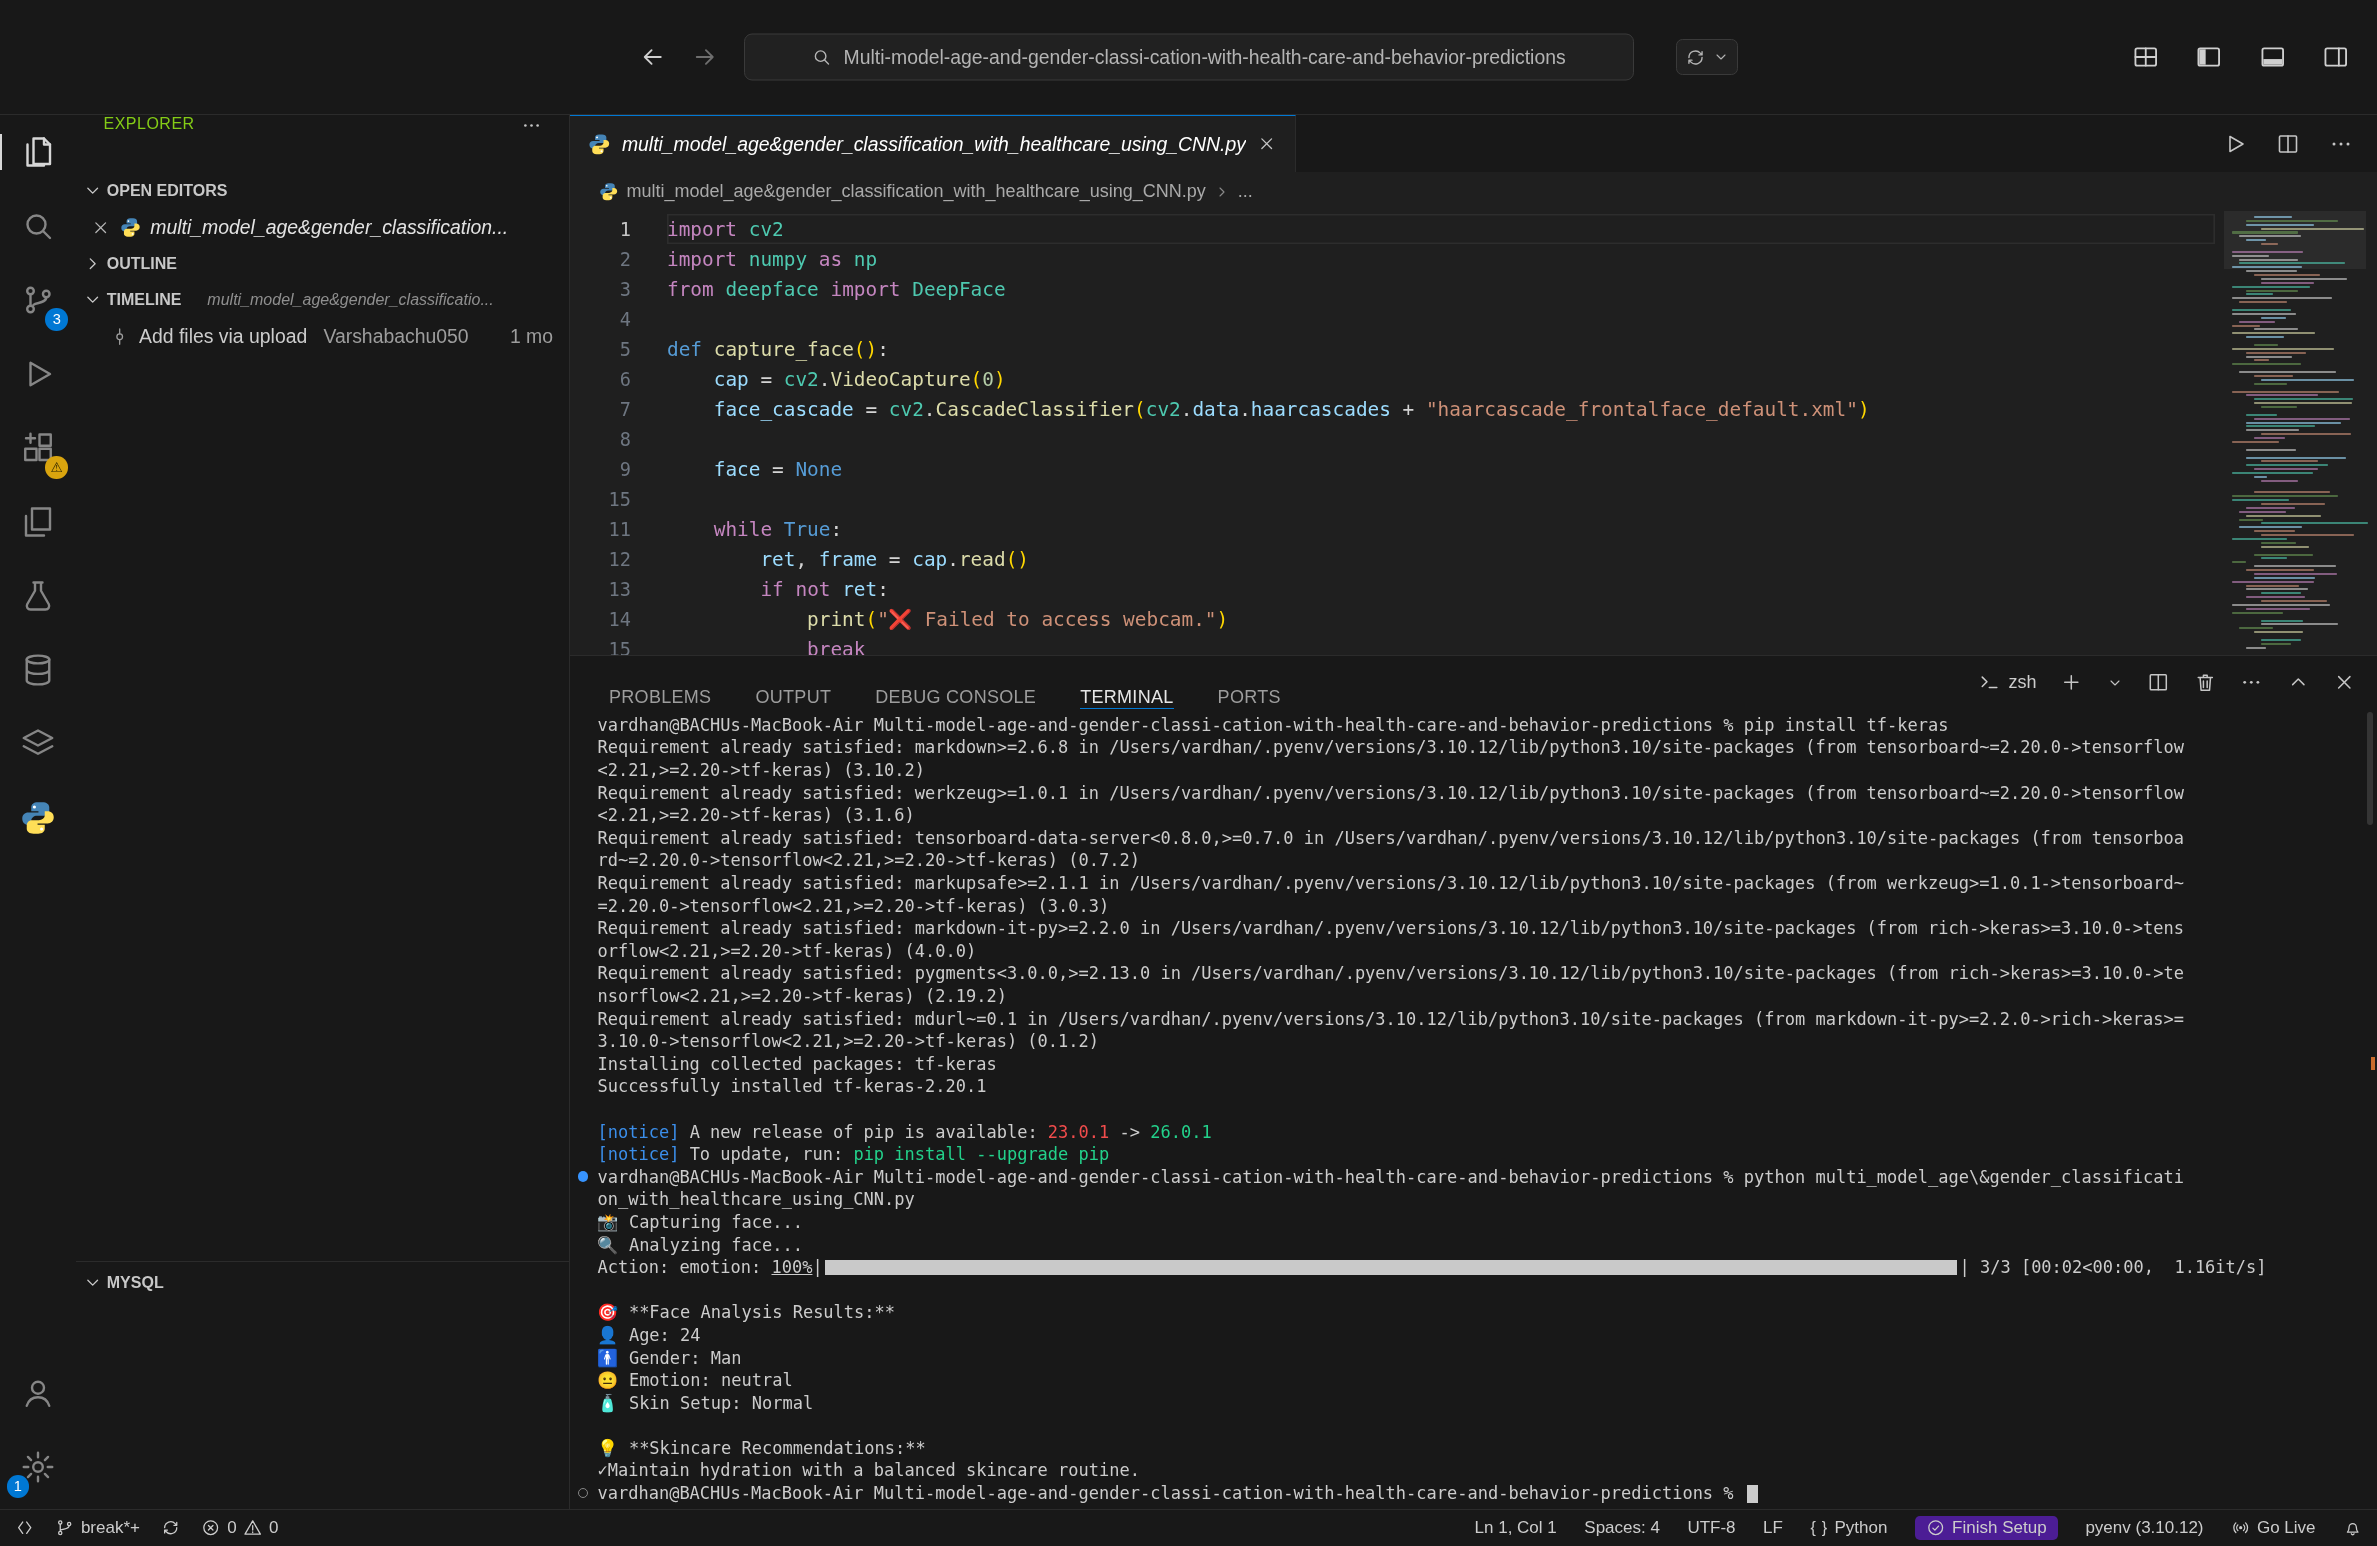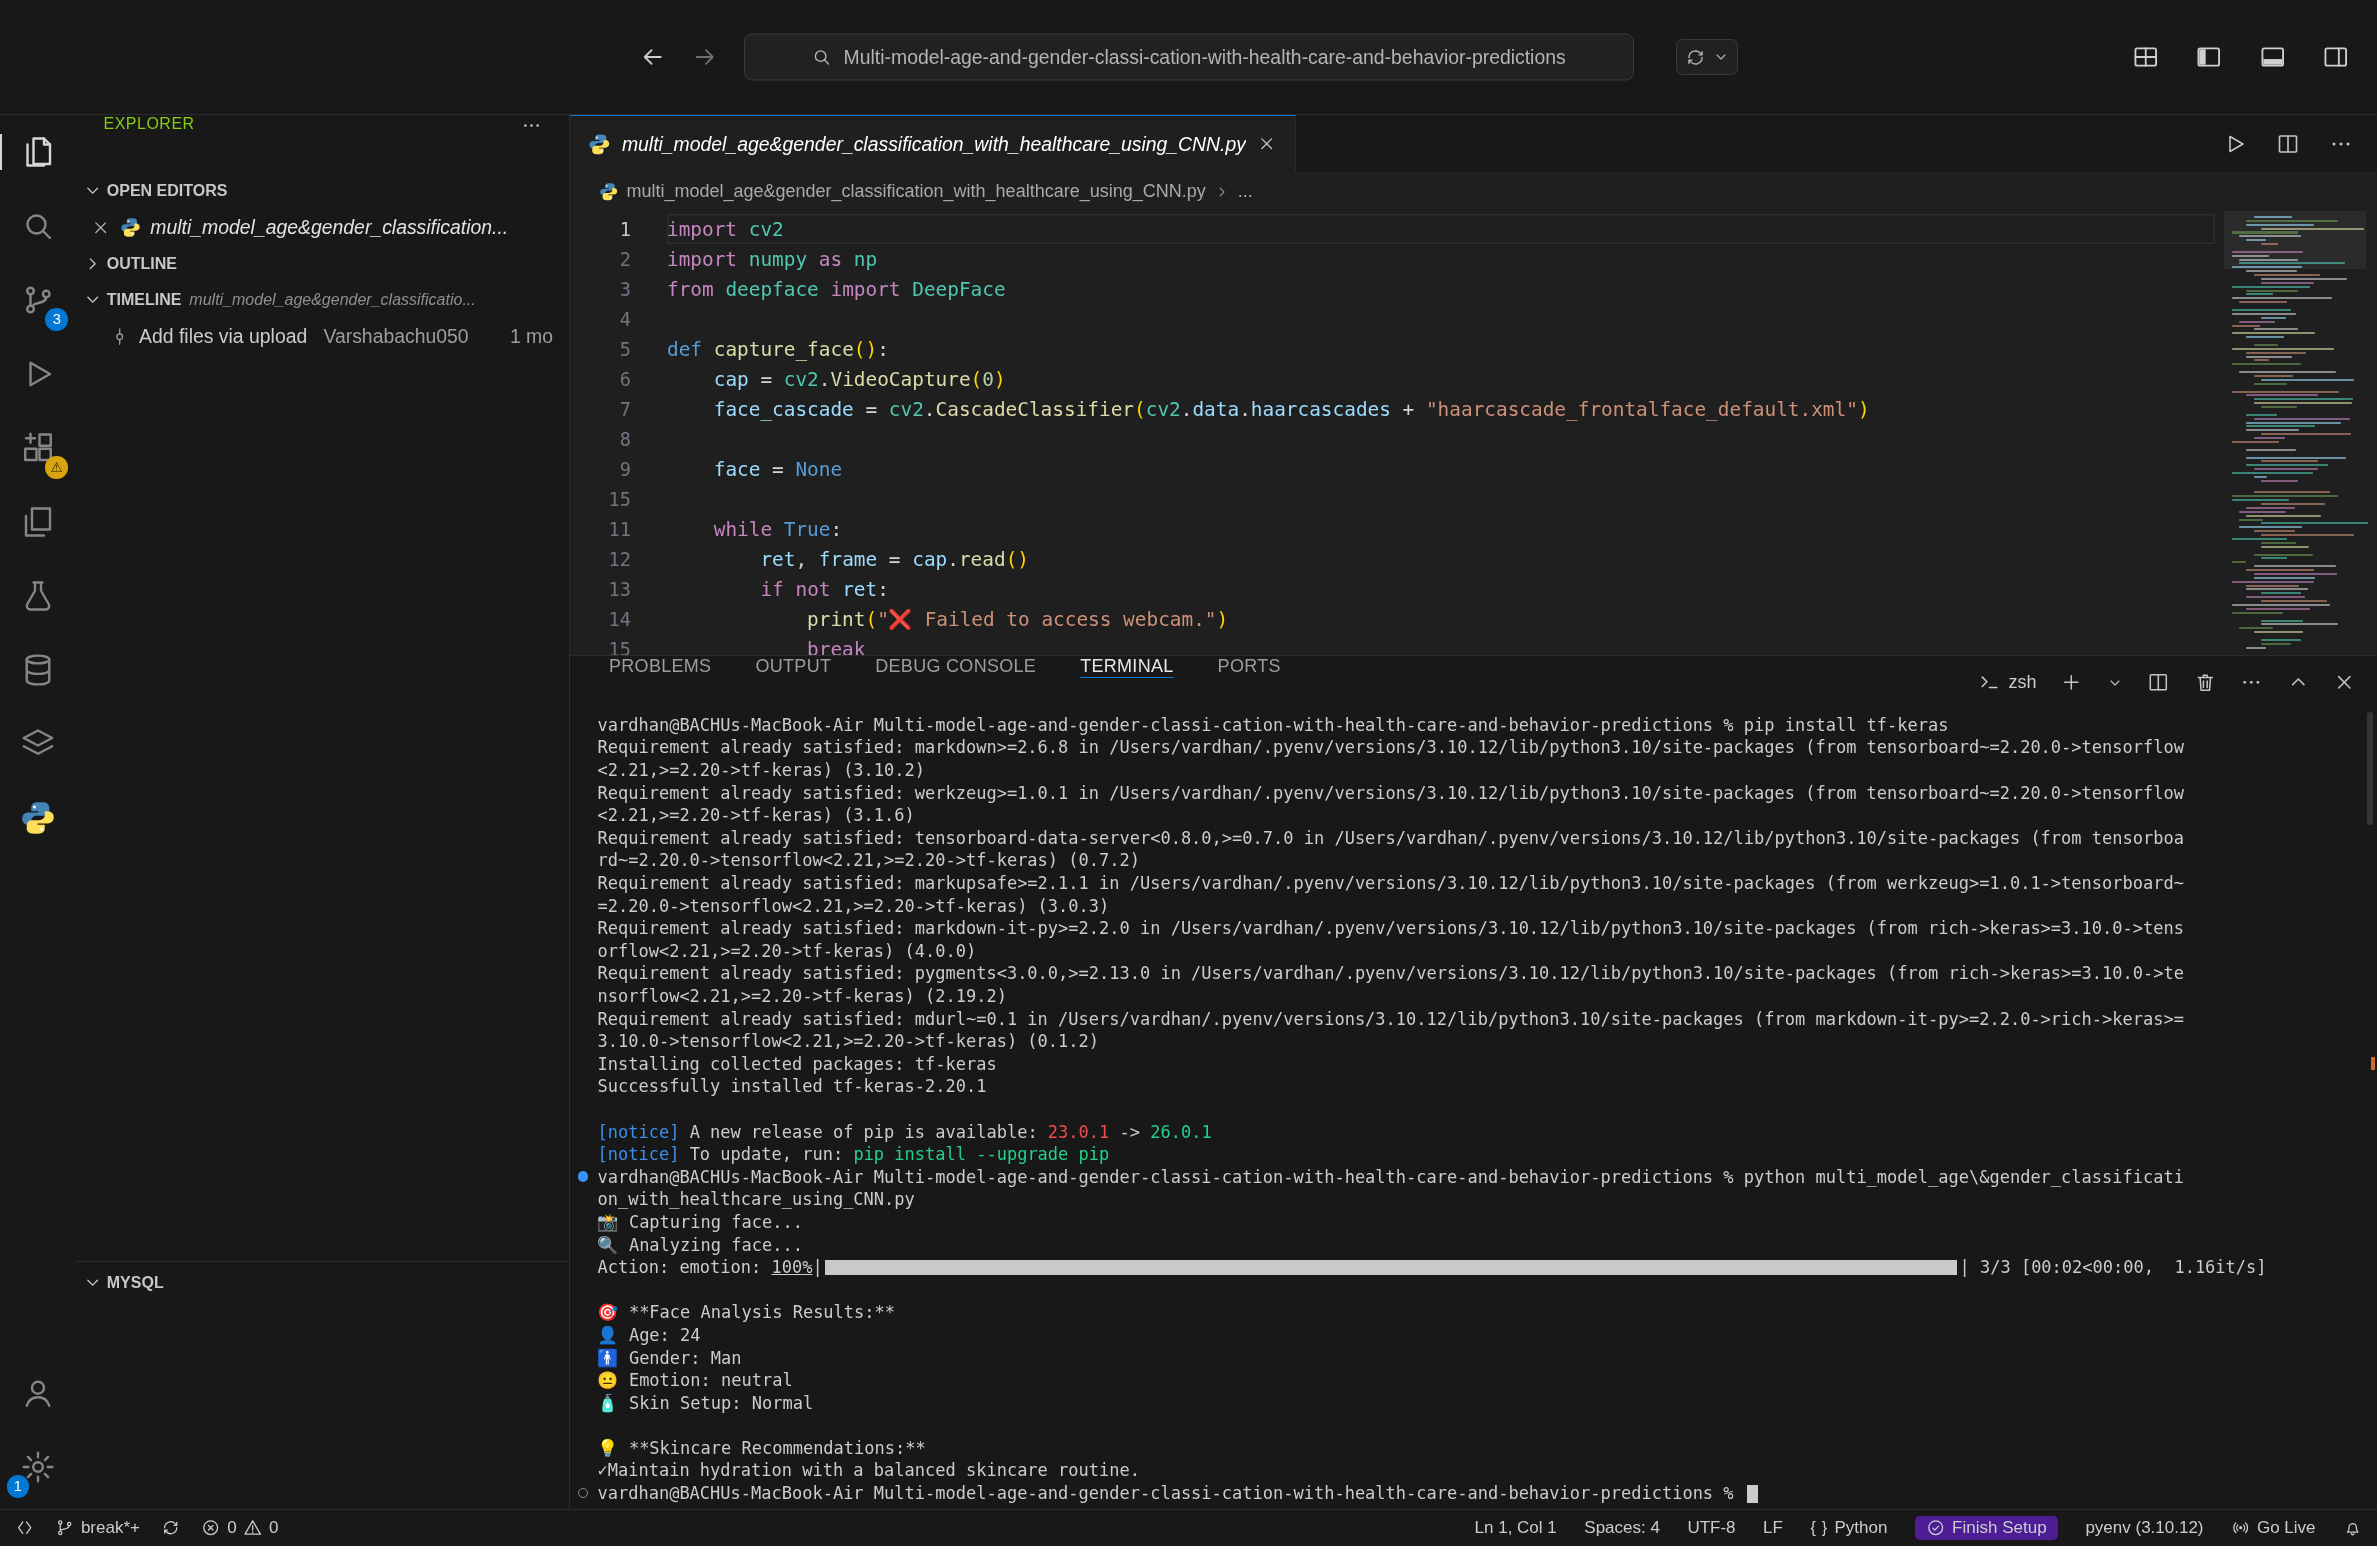--- a/index.html
+++ b/index.html
@@ -30,21 +30,21 @@
   .ab-badge.warn{background:#d9a40e;color:#2b2300;font-size:13.7px}
   .ab-badge.left{left:6.5px;right:auto}
 
   
   .sidebar{width:494px;flex:none;background:#181818;border-right:0.8px solid #2b2b2b;display:flex;flex-direction:column;font-size:19.4px;min-height:0}
   .sb-title{height:58px;flex:none;display:flex;padding:0 27.5px;color:#84cc16;font-size:16px;letter-spacing:0.5px}
   .sb-title .icon{margin-left:auto;color:#c5c5c5}
   .sec-header{height:36px;flex:none;display:flex;align-items:center;gap:4.9px;padding:0 11.3px 0 6.5px;font-size:16px;font-weight:700;color:#c8c8c8;cursor:pointer}
   .file-row{height:37px;flex:none;display:flex;align-items:center;gap:9.7px;padding:0 11.3px 0 14.6px;color:#e3e3e3;font-style:italic}
   .file-row .name{overflow:hidden;text-overflow:ellipsis;white-space:nowrap}
-  .tl-desc{font-weight:400;font-style:italic;color:#8f8f8f;font-size:16px;margin-left:3px;flex:1;overflow:hidden;text-overflow:ellipsis;white-space:nowrap}
+  .tl-desc{font-weight:400;font-style:italic;color:#8f8f8f;font-size:16px;margin-left:21px;flex:1;overflow:hidden;text-overflow:ellipsis;white-space:nowrap}
   .tl-item{height:37px;flex:none;display:flex;align-items:center;gap:9.7px;padding:0 16px 0 34px;color:#ccc;white-space:nowrap}
   .tl-author{color:#9d9d9d;margin-left:6.5px;overflow:hidden;text-overflow:ellipsis}
   .tl-age{color:#9d9d9d;margin-left:auto}
   .sb-spacer{height:906px;flex:none}
   .sec-header.mysql{border-top:0.8px solid #2b2b2b;height:42px}
 
   
   .editor-col{flex:1;display:flex;flex-direction:column;min-width:0;background:#1f1f1f}
   .tabbar{height:57px;flex:none;background:#181818;display:flex;align-items:stretch}
   .tab{display:flex;align-items:center;gap:11.3px;padding:0 18px;background:#1f1f1f;border-right:0.8px solid #2b2b2b;border-top:1.6px solid #0078d4;cursor:pointer}
@@ -65,21 +65,21 @@
   .tok-kw{color:#c586c0}.tok-def{color:#569cd6}.tok-fn{color:#dcdcaa}.tok-var{color:#9cdcfe}
   .tok-mod{color:#4ec9b0}.tok-cls{color:#4ec9b0}.tok-num{color:#b5cea8}.tok-str{color:#ce9178}
   .tok-op{color:#d4d4d4}.tok-br{color:#ffd700}
   .minimap{position:absolute;top:0;right:11.3px;width:142px;bottom:0;background:#1f1f1f}
   .mm-line{position:absolute;height:2.4px;border-radius:0.8px;opacity:.6}
   .mm-view{position:absolute;left:0;right:0;top:0;height:58px;background:rgba(255,255,255,.055)}
 
   
   .panel{flex:none;height:854px;display:flex;flex-direction:column;background:#181818;border-top:0.8px solid #2b2b2b}
   .panel-header{height:53px;flex:none;display:flex;align-items:stretch;padding:0 21px 0 39px}
-  .panel-tabs{display:flex;gap:44px;align-items:flex-start}
+  .panel-tabs{display:flex;gap:44px;align-items:flex-end}
   .ptab{display:flex;align-items:center;font-size:18px;letter-spacing:0.3px;color:#9d9d9d;border-bottom:1.6px solid transparent;cursor:pointer;white-space:nowrap}
   .ptab.active{color:#e7e7e7;border-bottom-color:#0078d4}
   .panel-actions{margin-left:auto;display:flex;align-items:center;gap:24px;color:#c5c5c5}
   .shell-group{display:flex;align-items:center;gap:8px;font-size:18px;color:#ccc}
 
   .terminal{flex:1;position:relative;padding:4.9px 21px 0 27.5px;font-family:"DejaVu Sans Mono",monospace;font-size:17px;line-height:22.6px;color:#ccc;overflow:hidden}
   .tline{position:relative;height:22.6px;white-space:pre}
   .deco{position:absolute;left:-20px;top:5.7px;width:10.5px;height:10.5px;border-radius:50%}
   .deco.blue{background:#3794ff}
   .deco.gray{border:1.6px solid #858585}

